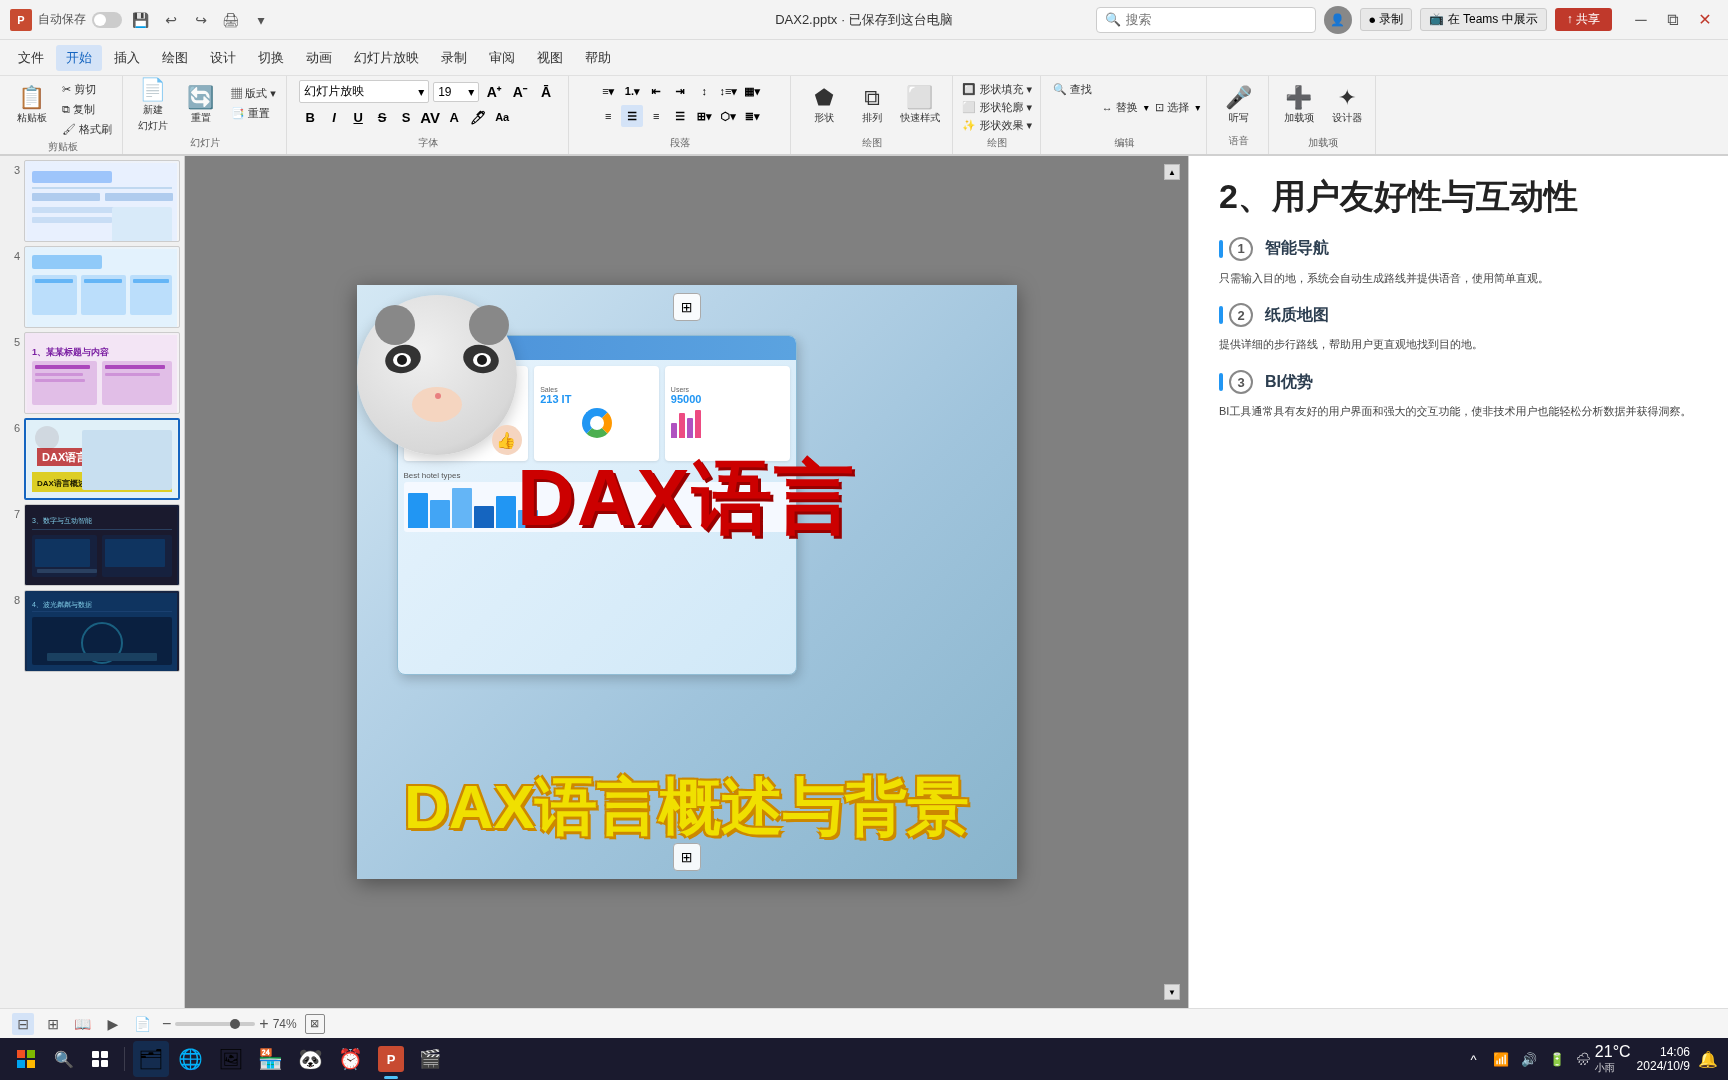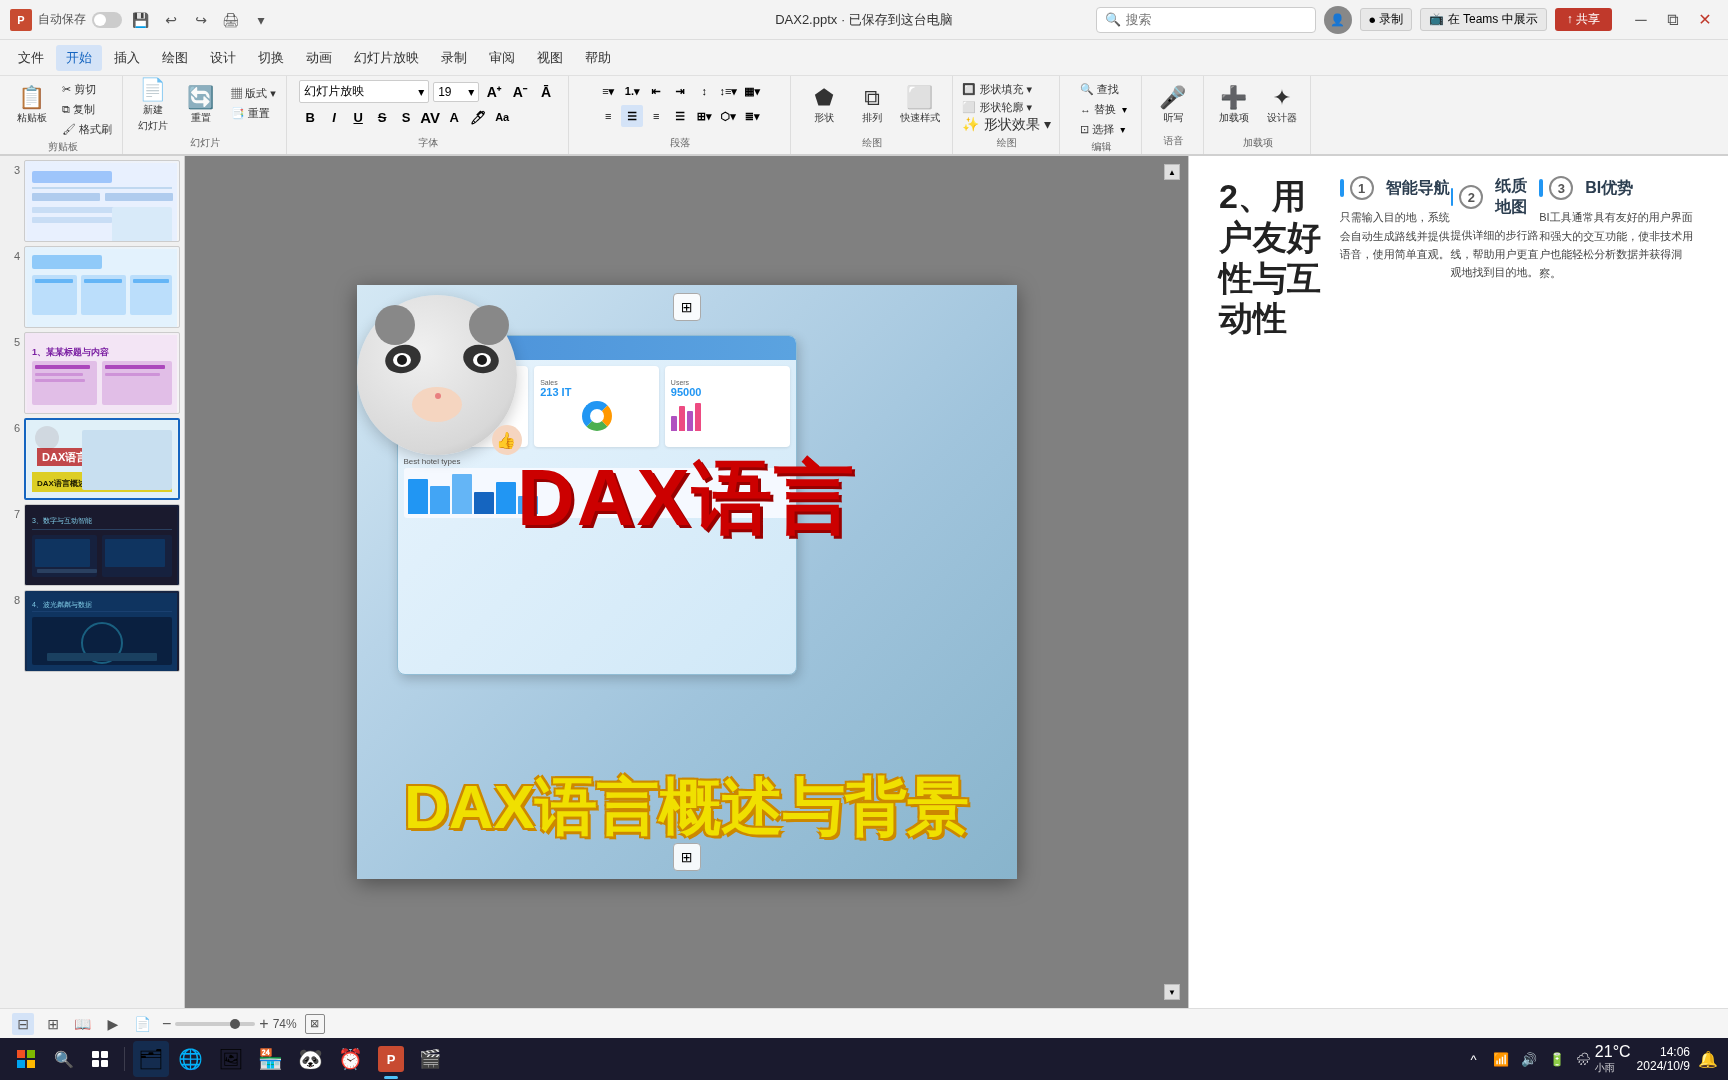--- a/index.html
+++ b/index.html
@@ -392,21 +392,21 @@
     .dash-dot-3 { background: #6bcb77; }
     .dashboard-content {
       padding: 6px;
       display: flex;
       gap: 6px;
       flex-wrap: wrap;
     }
     .dash-card {
       background: white;
       border-radius: 4px;
-      padding: 13px 6px;
+      padding: 20px 6px;
       font-size: 8px;
       color: #333;
       flex: 1;
       min-width: 60px;
       box-shadow: 0 1px 3px rgba(0,0,0,0.1);
     }
     .dash-card-title {
       font-size: 7px;
       color: #666;
     }
@@ -454,21 +454,21 @@
     .canvas-scroll-bottom { bottom: 8px; }
 
     
     .right-panel {
       width: 540px;
       background: white;
       border-left: 1px solid #ccc;
       padding: 20px 30px;
       overflow-y: auto;
       display: flex;
-      flex-direction: row;
+      flex-direction: column;
     }
     .slide-title-right {
       font-size: 34px;
       font-weight: 900;
       color: #222;
       margin-bottom: 20px;
       line-height: 1.2;
     }
     .content-section {
       margin-bottom: 16px;
@@ -825,26 +825,26 @@
         <div class="icon-area">⬜</div>
         <span>快速样式</span>
       </div>
     </div>
     <div class="ribbon-group-label">绘图</div>
   </div>
 
   <div style="display:flex;flex-direction:column;padding:4px 4px;border-right:1px solid #ddd;">
     <div class="ribbon-btn-small" style="font-size:11px;">🔲 形状填充 ▾</div>
     <div class="ribbon-btn-small" style="font-size:11px;">⬜ 形状轮廓 ▾</div>
-    <div class="ribbon-btn-small" style="font-size:14px;">✨ 形状效果 ▾</div>
+    <div class="ribbon-btn-small" style="font-size:11px;">✨ 形状效果 ▾</div>
     <div class="ribbon-group-label" style="margin-top:auto;font-size:10px;color:#666;text-align:center;">绘图</div>
   </div>
 
   <div class="ribbon-group" style="min-width:80px;">
-    <div style="display:flex;flex-direction:column;gap:2px;flex:1;">
+    <div style="display:flex;flex-direction:row;gap:2px;flex:1;">
       <div class="ribbon-btn-small">🔍 查找</div>
       <div style="display:flex;align-items:center;gap:2px;">
         <div class="ribbon-btn-small">↔ 替换</div>
         <span style="font-size:10px;">▾</span>
       </div>
       <div style="display:flex;align-items:center;gap:2px;">
         <div class="ribbon-btn-small">⊡ 选择</div>
         <span style="font-size:10px;">▾</span>
       </div>
     </div>

